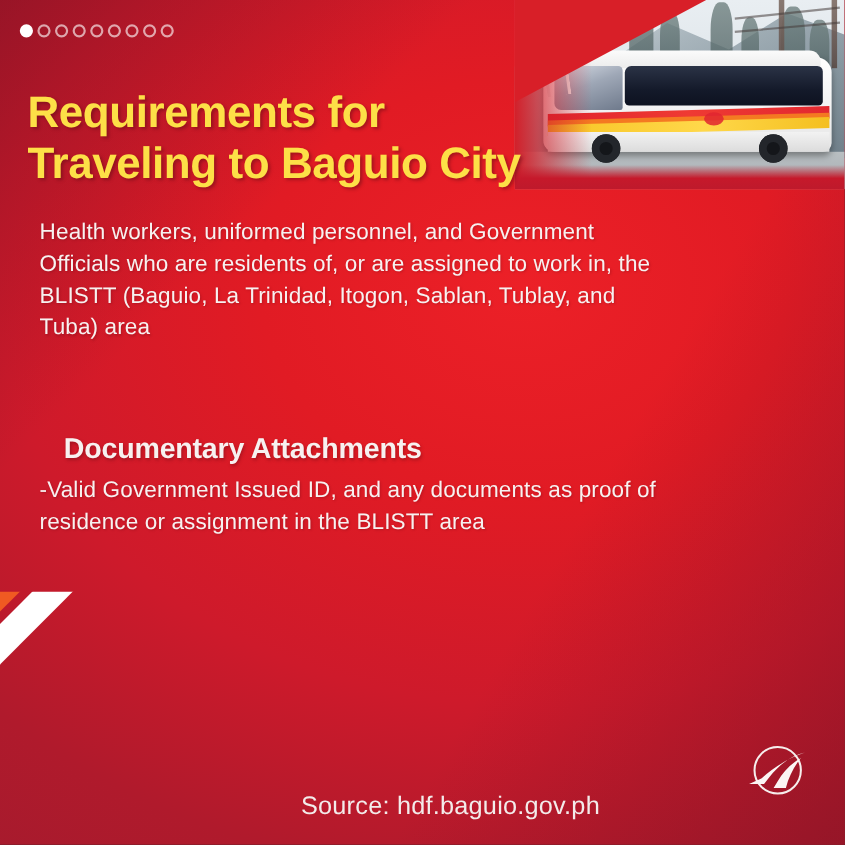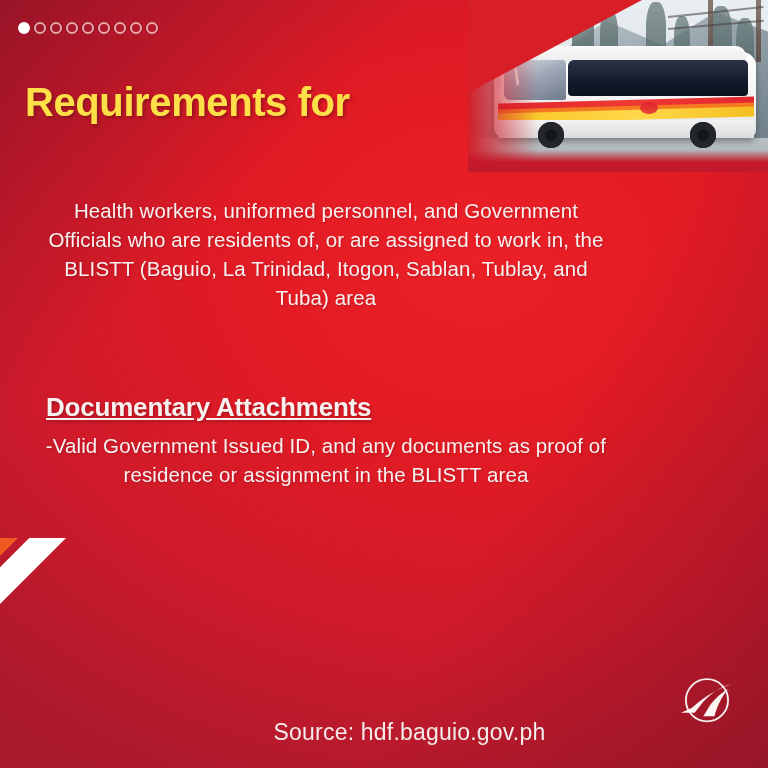--- a/index.html
+++ b/index.html
@@ -239,28 +239,27 @@
     letter-spacing: -0.2px;
     margin: 0 0 12px 0;
     text-shadow: 1px 2px 3px rgba(90,10,20,.4);
   }
   .sec-body {
     font-size: 20.5px;
     font-weight: 400;
     line-height: 1.42;
     letter-spacing: .1px;
     text-shadow: 1px 1px 2px rgba(90,10,20,.28);
-    text-align: center;
   }
   .sec-body p { margin: 0; }
   .sec-body p + p { margin-top: 22px; }
 
   #section-traveler { top: 196px; }
   #section-docs { top: 392px; }
-  #section-docs .sec-head { margin-left: 10px; margin-bottom: 8px; text-decoration: underline; }
+  #section-docs .sec-head { margin-left: 22px; margin-bottom: 8px; }
 
   
   .stripes {
     position: absolute;
     left: 0; bottom: 0;
     width: 230px; height: 230px;
     overflow: hidden;
     pointer-events: none;
   }
   .stripe {
@@ -363,20 +362,21 @@
     <span class="dot"></span>
     <span class="dot"></span>
     <span class="dot"></span>
     <span class="dot"></span>
     <span class="dot"></span>
     <span class="dot"></span>
   </div>
 
   <h1 class="title">
     <span>Requirements for</span>
+    <span>Traveling to Baguio City</span>
   </h1>
 
   <div class="section" id="section-traveler">
     <div class="sec-body">
       <p>Health workers, uniformed personnel, and Government Officials who are residents of, or are assigned to work in, the BLISTT (Baguio, La Trinidad, Itogon, Sablan, Tublay, and Tuba) area</p>
     </div>
   </div>
 
   <div class="section" id="section-docs">
     <div class="sec-head">Documentary Attachments</div>

